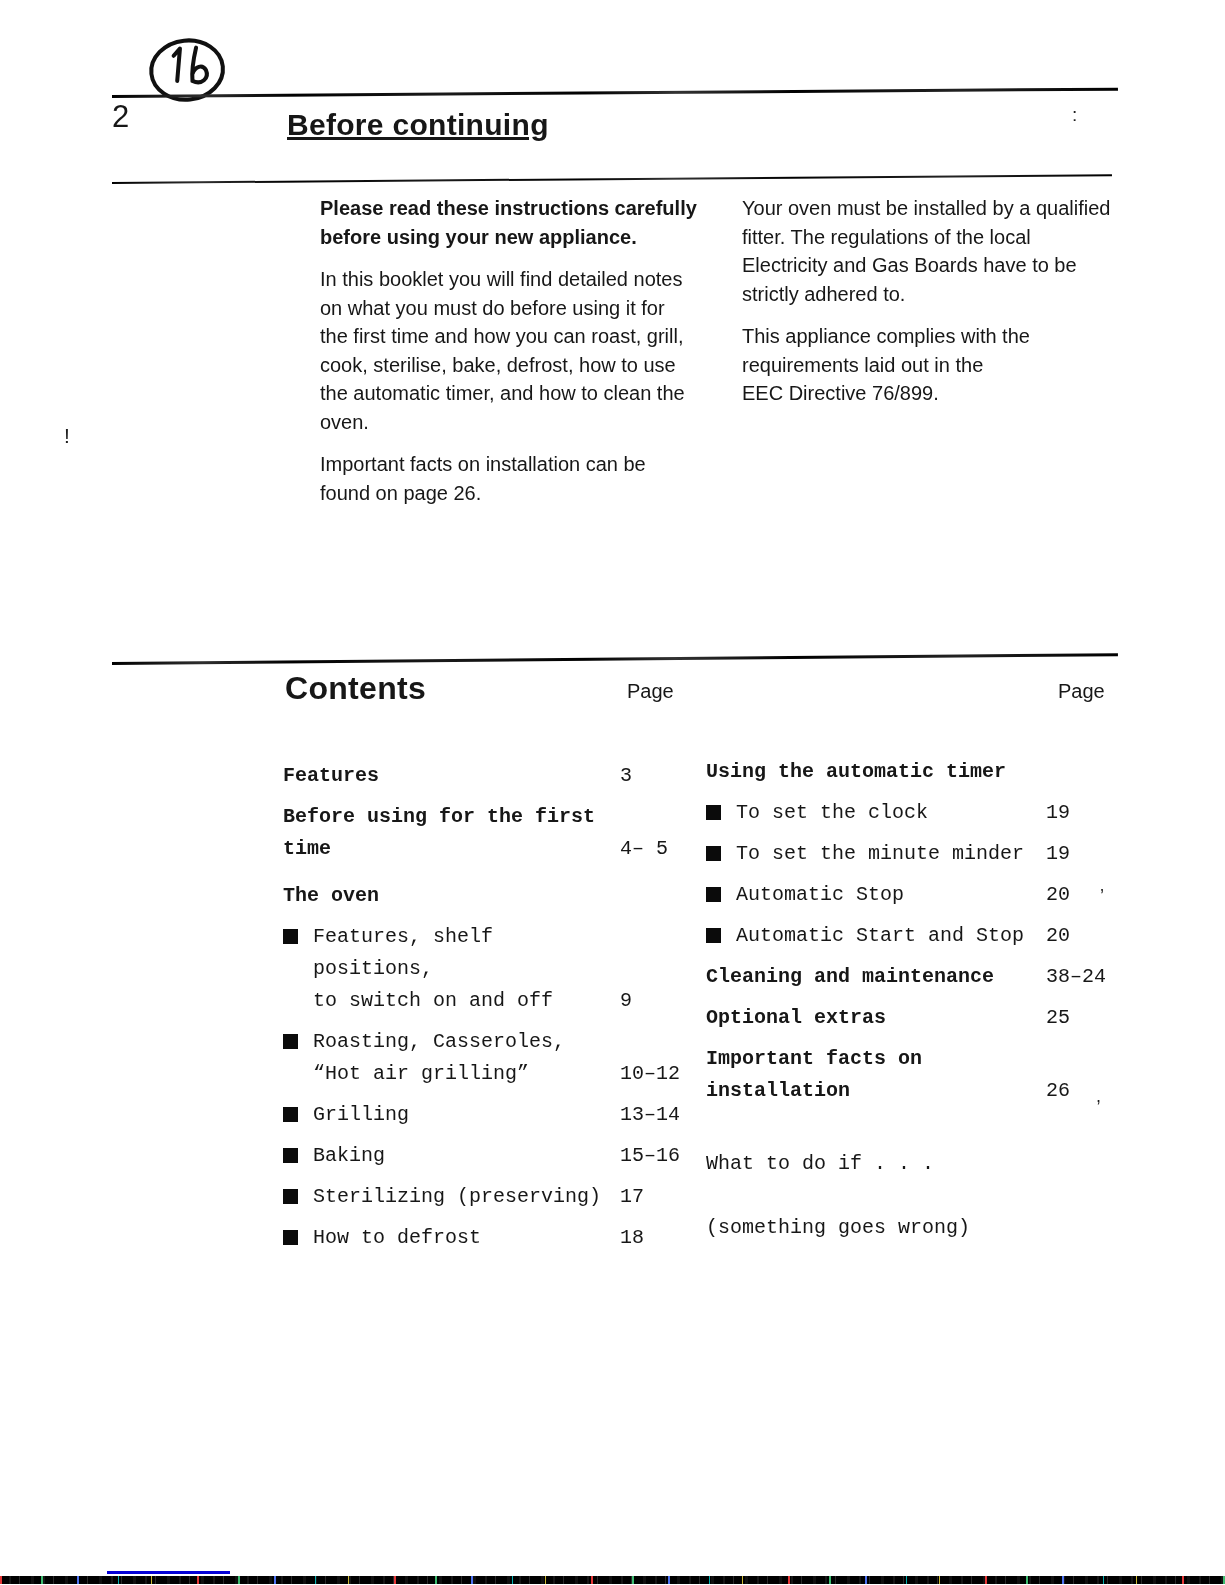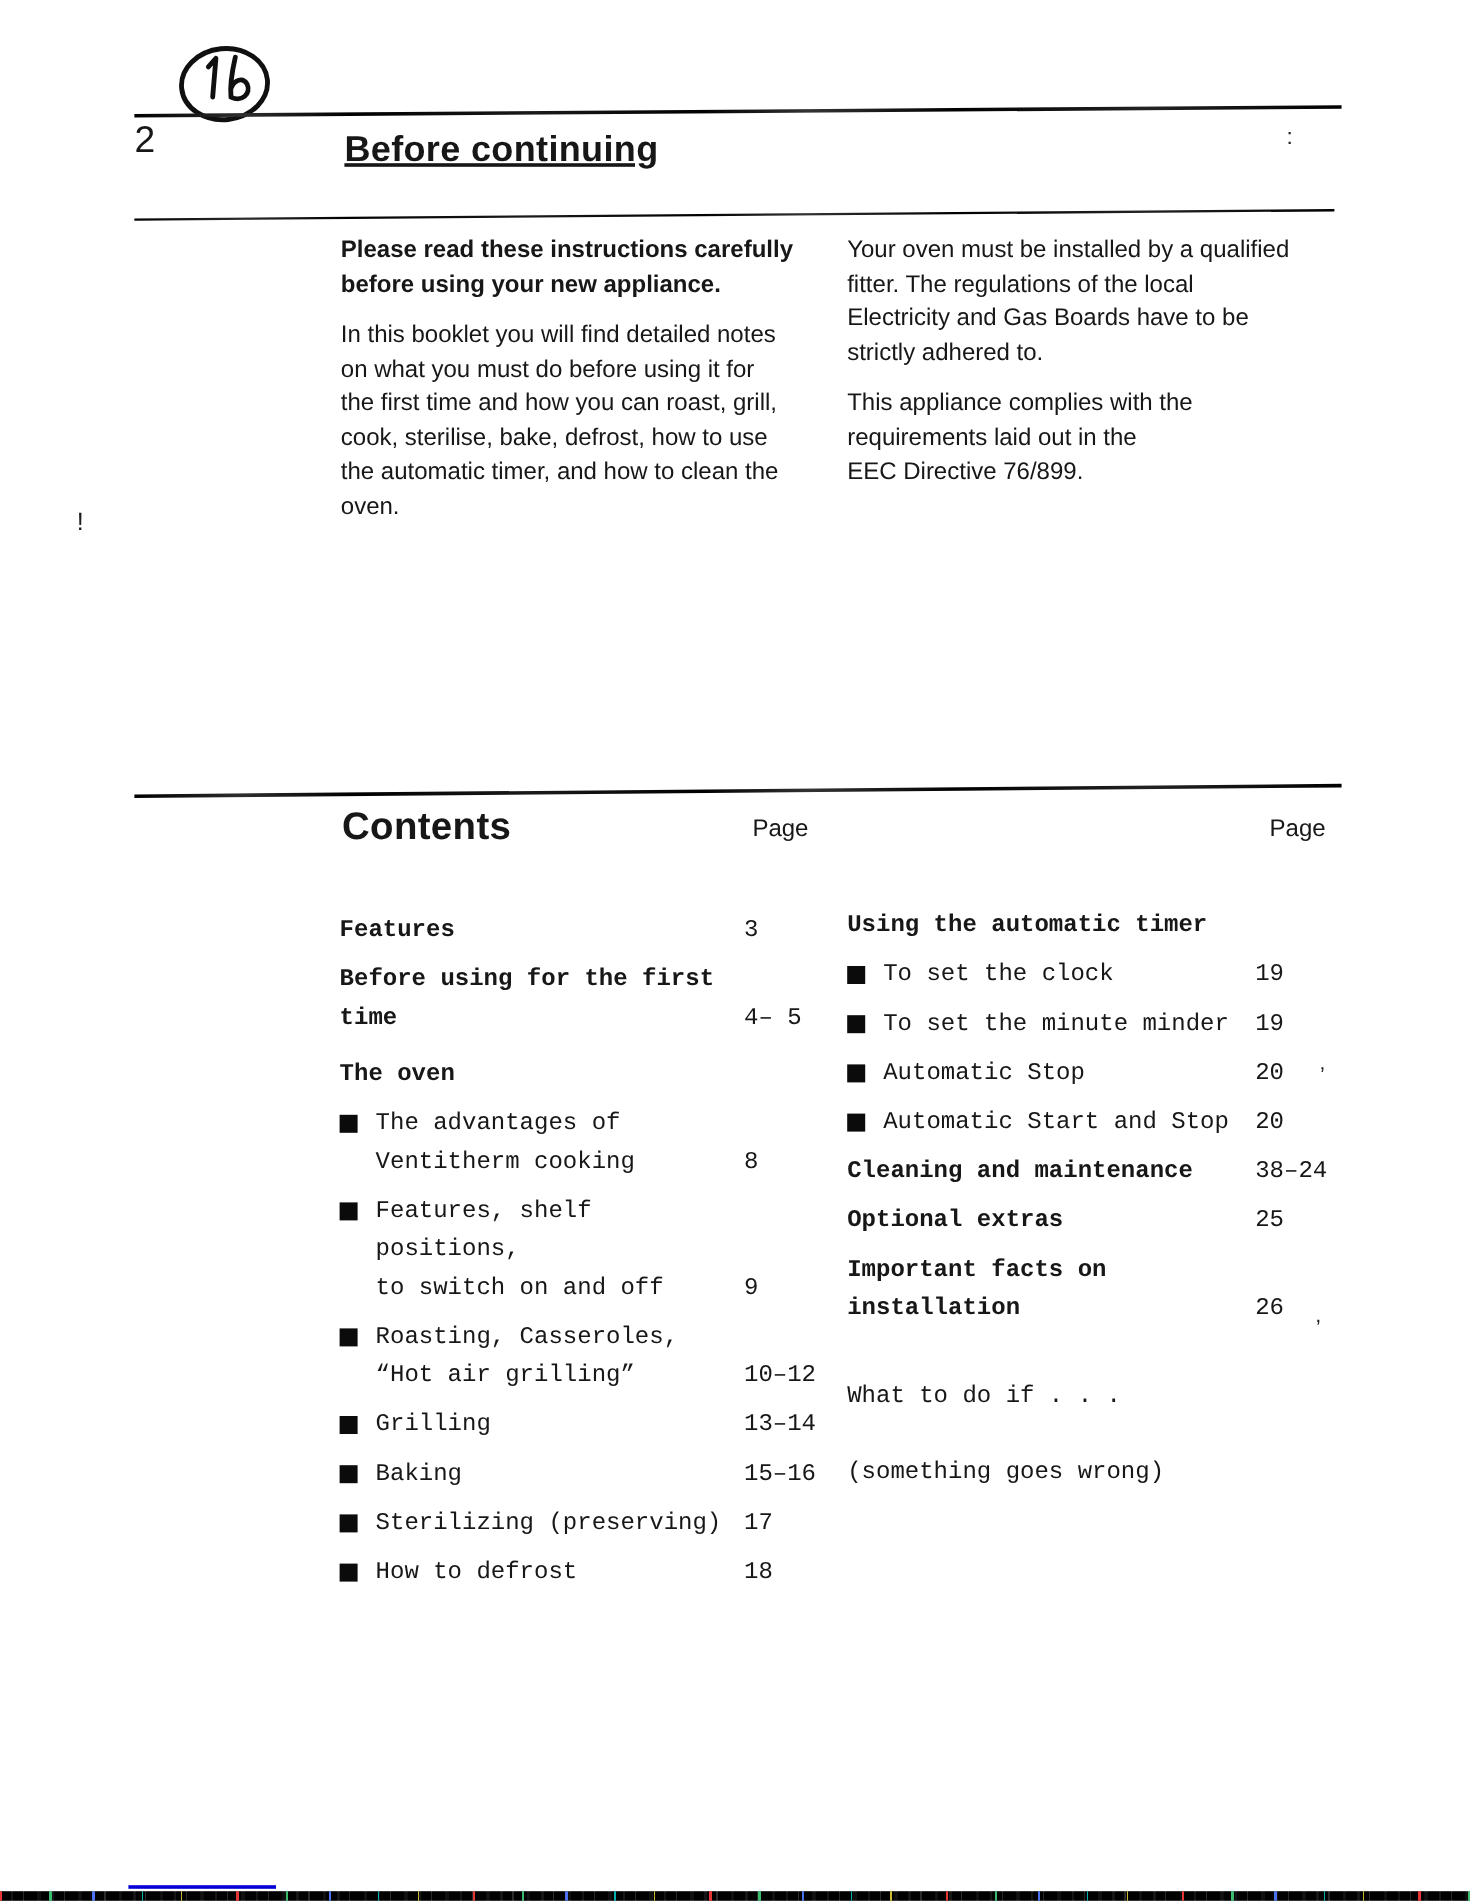--- a/index.html
+++ b/index.html
@@ -22,21 +22,21 @@
   .rule-under-title{left:112px;top:182px;width:1000px;height:2px;transform:rotate(-0.45deg);}
   .rule-contents{left:112px;top:662px;width:1006px;height:3px;transform:rotate(-0.5deg);}
   
   .hw-circle{position:absolute;left:144px;top:36px;width:88px;height:70px;}
   .page-num{position:absolute;left:112px;top:100px;font-size:31px;line-height:34px;}
   .title{
     position:absolute;left:287px;top:108px;margin:0;
     font-size:30px;line-height:34px;font-weight:bold;letter-spacing:0.3px;text-decoration:underline;
   }
   
-  .intro-col{position:absolute;top:194px;font-size:20px;line-height:28.5px;}
+  .intro-col{position:absolute;top:194px;font-size:20px;line-height:28.5px;margin-left:36px;}
   .intro-left{left:284px;width:404px;}
   .intro-right{left:706px;width:408px;}
   .intro-col p{margin:0 0 14px 0;white-space:pre-line;}
   .lead{font-weight:bold;}
   
   .contents-title{
     position:absolute;left:285px;top:670px;margin:0;
     font-size:32px;font-weight:bold;letter-spacing:0.3px;
   }
   .page-label{position:absolute;top:680px;font-size:20px;}
@@ -101,20 +101,22 @@
 
   <div class="intro-col intro-left">
     <p class="lead">Please read these instructions carefully
 before using your new appliance.</p>
     <p>In this booklet you will find detailed notes
 on what you must do before using it for
 the first time and how you can roast, grill,
 cook, sterilise, bake, defrost, how to use
 the automatic timer, and how to clean the
 oven.</p>
+    <p>Important facts on installation can be
+found on page 26.</p>
   </div>
 
   <div class="intro-col intro-right">
     <p>Your oven must be installed by a qualified
 fitter. The regulations of the local
 Electricity and Gas Boards have to be
 strictly adhered to.</p>
     <p>This appliance complies with the
 requirements laid out in the
 EEC Directive 76/899.</p>
@@ -136,26 +138,20 @@
     <div class="toc-row">
       <div class="toc-label bold">Before using for the first time</div>
       <div class="toc-page">4– 5</div>
     </div>
     <div class="toc-row gap-top">
       <div class="toc-label bold">The oven</div>
       <div class="toc-page"></div>
     </div>
     <div class="toc-row">
       <span class="bullet"></span>
-      <div class="toc-label with-bullet">The advantages of
-Ventitherm cooking</div>
-      <div class="toc-page">8</div>
-    </div>
-    <div class="toc-row">
-      <span class="bullet"></span>
       <div class="toc-label with-bullet">Features, shelf positions,
 to switch on and off</div>
       <div class="toc-page">9</div>
     </div>
     <div class="toc-row">
       <span class="bullet"></span>
       <div class="toc-label with-bullet">Roasting, Casseroles,
 “Hot air grilling”</div>
       <div class="toc-page">10–12</div>
     </div>

